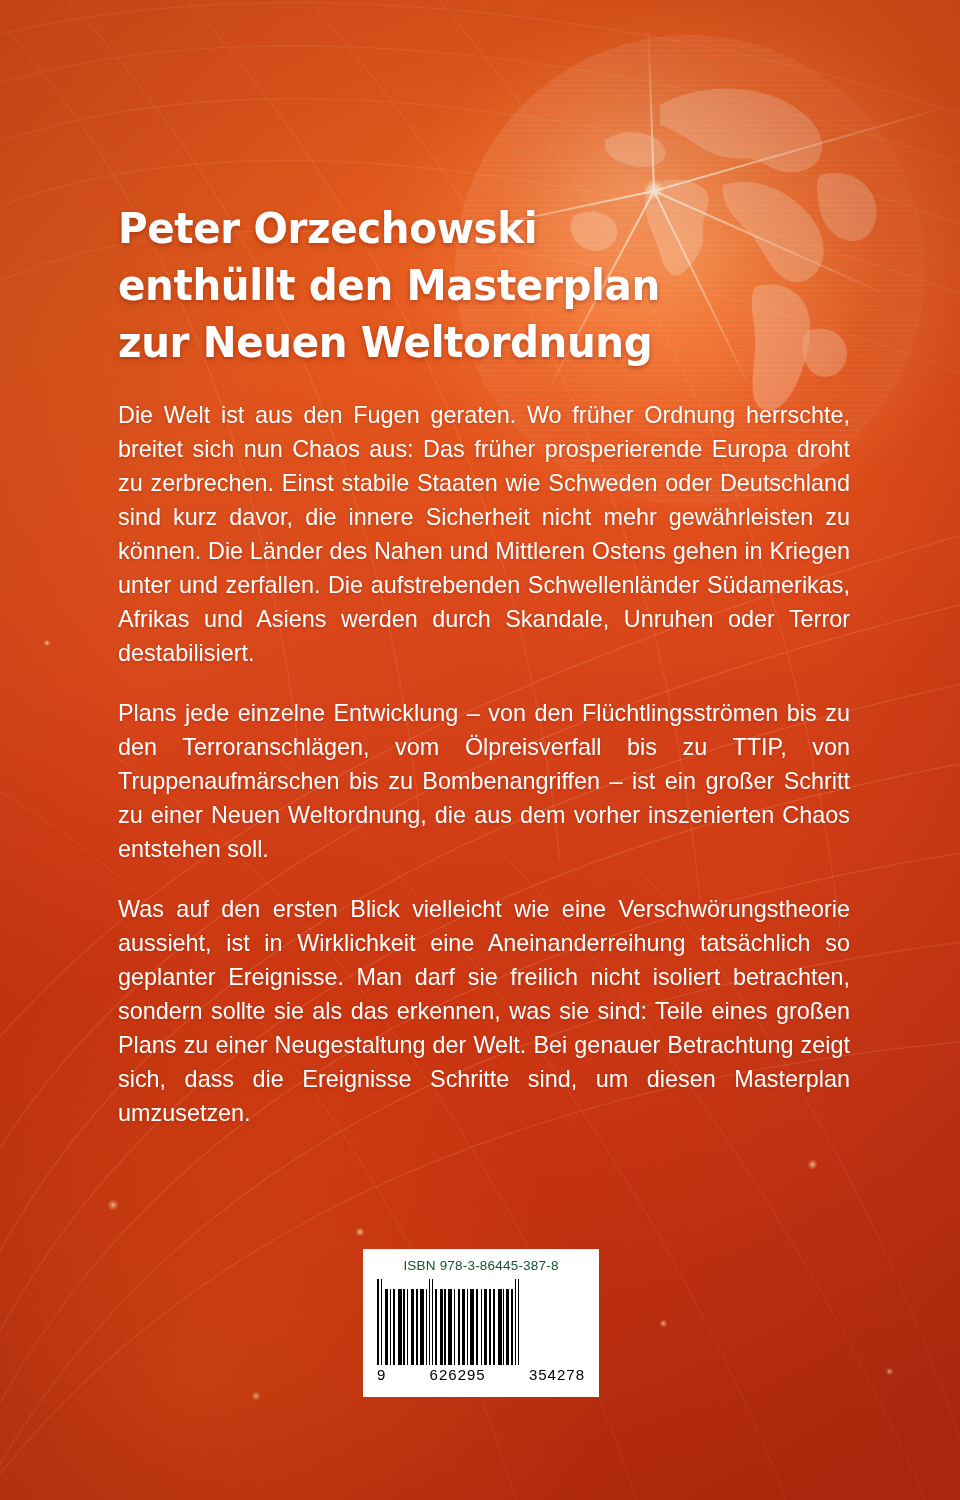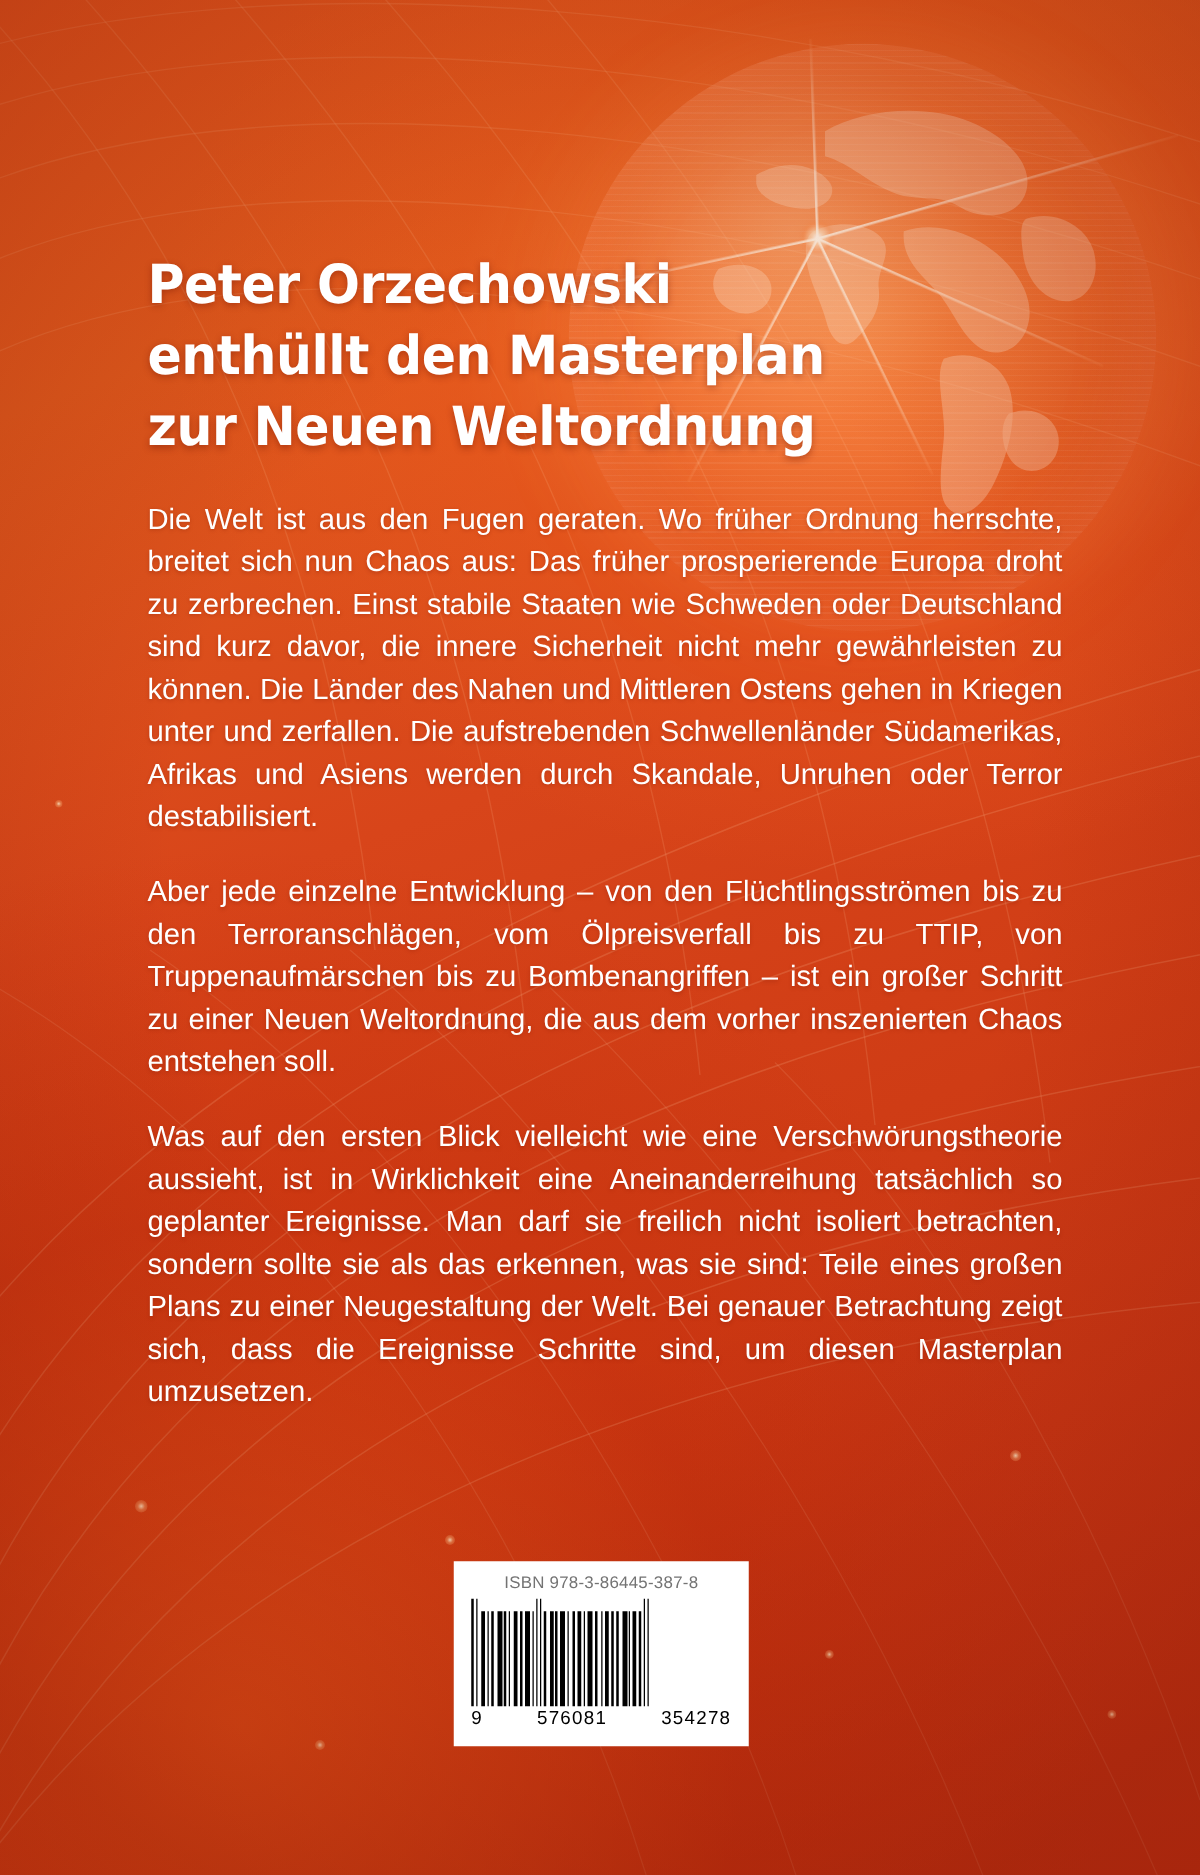--- a/index.html
+++ b/index.html
@@ -140,21 +140,21 @@
     top: 1249px;
     width: 236px;
     height: 148px;
     background: #ffffff;
     padding: 0;
   }
   .isbn-text {
     text-align: center;
     font-family: "Liberation Sans", sans-serif;
     font-size: 13.5px;
-    color: #737373;
+    color: #14532d;
     padding-top: 9px;
     letter-spacing: 0.2px;
   }
   .bars {
     display: flex;
     align-items: flex-end;
     height: 86px;
     margin: 6px 14px 0 14px;
   }
   .bars i {
@@ -246,21 +246,21 @@
 
   <div class="vignette"></div>
 
   <div class="content">
     <h1 class="headline">
       <span>Peter Orzechowski</span>
       <span>enthüllt den Masterplan</span>
       <span>zur Neuen Weltordnung</span>
     </h1>
     <p class="body-par">Die Welt ist aus den Fugen geraten. Wo früher Ordnung herrschte, breitet sich nun Chaos aus: Das früher prosperierende Europa droht zu zerbrechen. Einst stabile Staaten wie Schweden oder Deutschland sind kurz davor, die innere Sicherheit nicht mehr gewährleisten zu können. Die Länder des Nahen und Mittleren Ostens gehen in Kriegen unter und zerfallen. Die aufstrebenden Schwellenländer Südamerikas, Afrikas und Asiens werden durch Skandale, Unruhen oder Terror destabilisiert.</p>
-    <p class="body-par">Aber jede einzelne Entwicklung – von den Flüchtlingsströmen bis zu den Terroranschlägen, vom Ölpreisverfall bis zu TTIP, von Truppenaufmärschen bis zu Bombenangriffen – ist ein großer Schritt zu einer Neuen Weltordnung, die aus dem vorher inszenierten Chaos entstehen soll.</p>
+    <p class="body-par">Plans jede einzelne Entwicklung – von den Flüchtlingsströmen bis zu den Terroranschlägen, vom Ölpreisverfall bis zu TTIP, von Truppenaufmärschen bis zu Bombenangriffen – ist ein großer Schritt zu einer Neuen Weltordnung, die aus dem vorher inszenierten Chaos entstehen soll.</p>
     <p class="body-par">Was auf den ersten Blick vielleicht wie eine Verschwörungstheorie aussieht, ist in Wirklichkeit eine Aneinanderreihung tatsächlich so geplanter Ereignisse. Man darf sie freilich nicht isoliert betrachten, sondern sollte sie als das erkennen, was sie sind: Teile eines großen Plans zu einer Neugestaltung der Welt. Bei genauer Betrachtung zeigt sich, dass die Ereignisse Schritte sind, um diesen Masterplan umzusetzen.</p>
   </div>
 
   <div class="barcode-box">
     <div class="isbn-text">ISBN 978-3-86445-387-8</div>
     <div class="bars">
       <i class="tall" style="width:2px"></i>
         <i class="gap" style="width:2px"></i>
       <i class="tall" style="width:1px"></i>
         <i class="gap" style="width:3px"></i>
@@ -323,18 +323,18 @@
       <i class="short" style="width:3px"></i>
         <i class="gap" style="width:2px"></i>
       <i class="short" style="width:2px"></i>
         <i class="gap" style="width:2px"></i>
       <i class="tall" style="width:1px"></i>
         <i class="gap" style="width:2px"></i>
       <i class="tall" style="width:1px"></i>
     </div>
     <div class="barcode-digits">
       <span>9</span>
-      <span>576081</span>
+      <span>626295</span>
       <span>354278</span>
     </div>
   </div>
 
 </div>
 
 </body></html>

